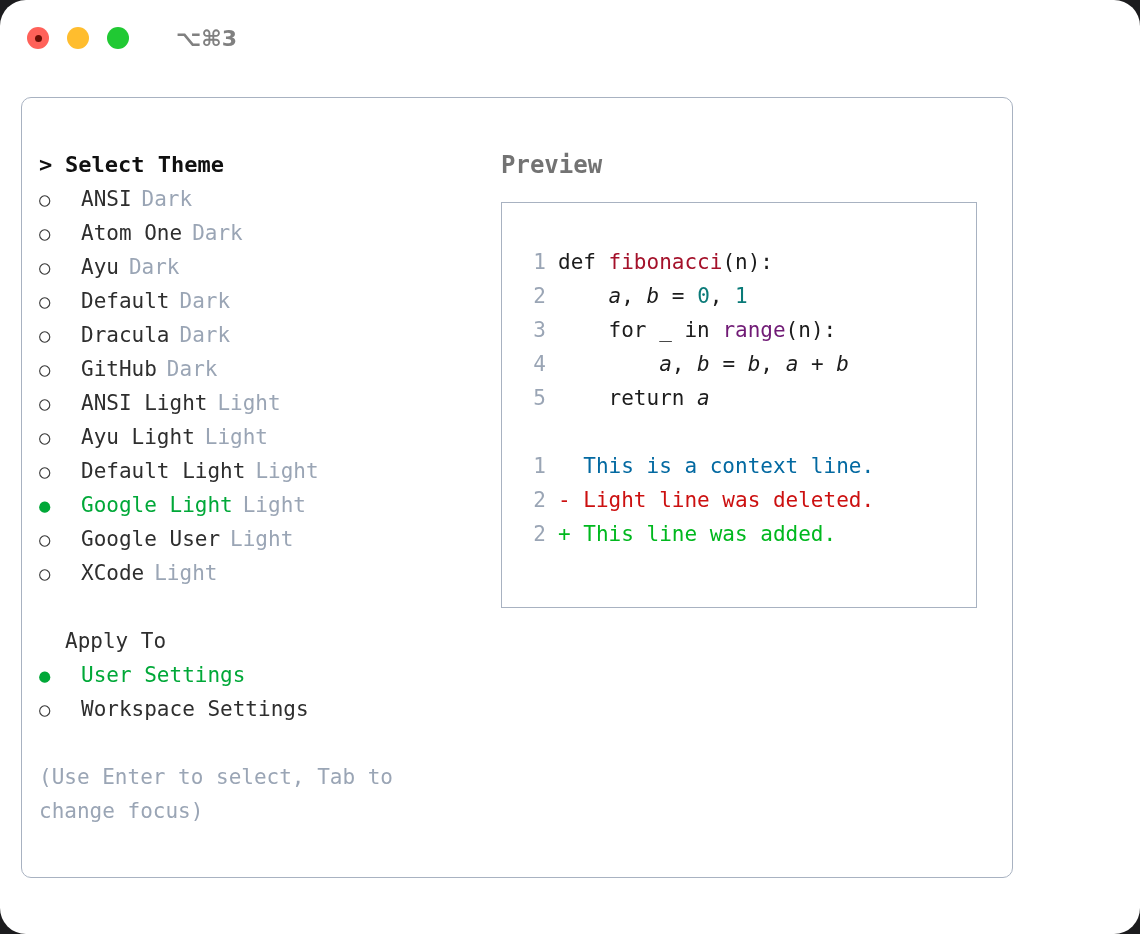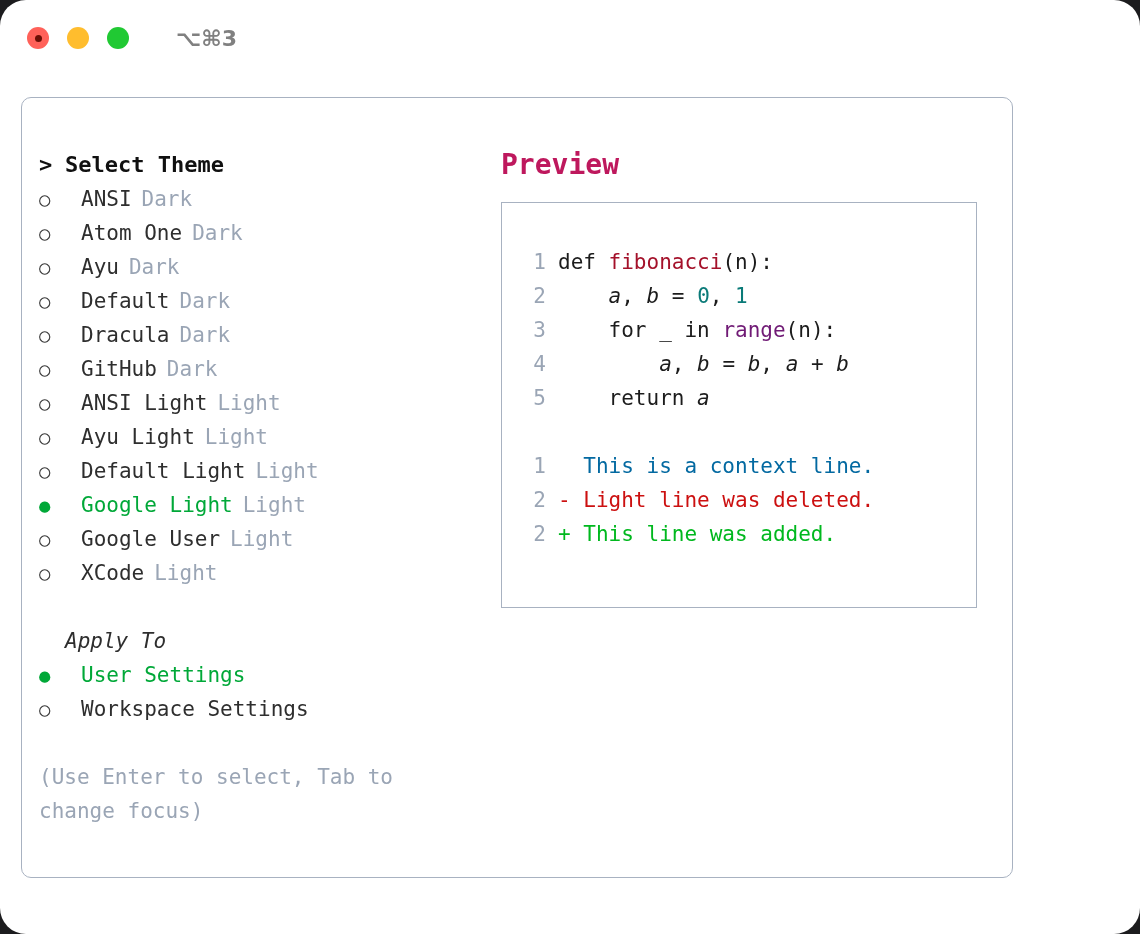--- a/index.html
+++ b/index.html
@@ -143,43 +143,42 @@
     color: #9aa5b5;
     margin-left: 10px;
     text-align: center;
   }
 
   .section-gap { height: 34px; }
 
   .section-title {
     color: #2e2e2e;
     font-size: 21px;
-    font-style: italic;
   }
 
   .hint {
     margin-top: 34px;
     font-size: 21px;
     color: #9aa5b5;
     width: 410px;
     line-height: 34px;
     white-space: pre-wrap;
   }
 
   
   .right-col {
     position: absolute;
     left: 479px;
     top: 50px;
     width: 490px;
   }
   .preview-title {
-    font-size: 28px;
+    font-size: 24px;
     font-weight: 700;
-    color: #be185d;
+    color: #737373;
     height: 34px;
     line-height: 34px;
   }
 
   .preview-box {
     margin-top: 20px;
     width: 476px;
     height: 406px;
     border: 1.6px solid #a8b2c1;
     box-sizing: border-box;

